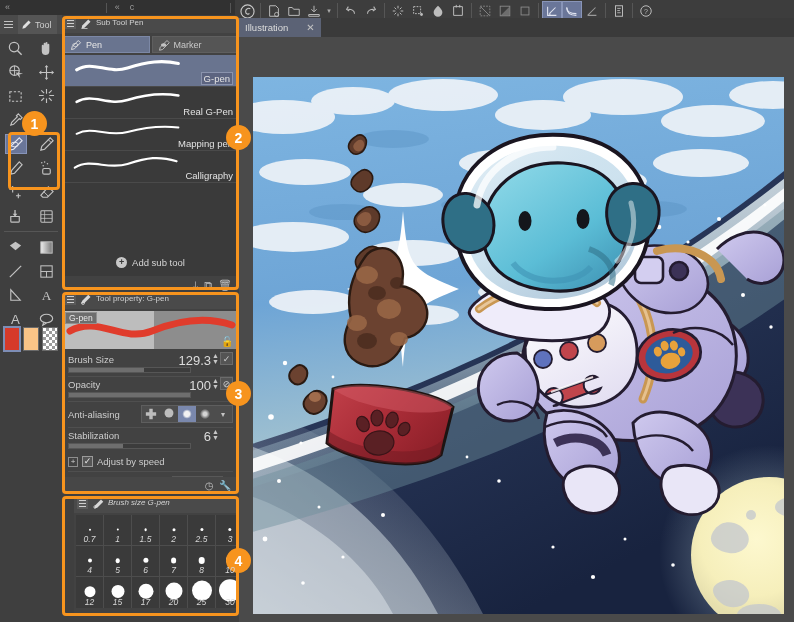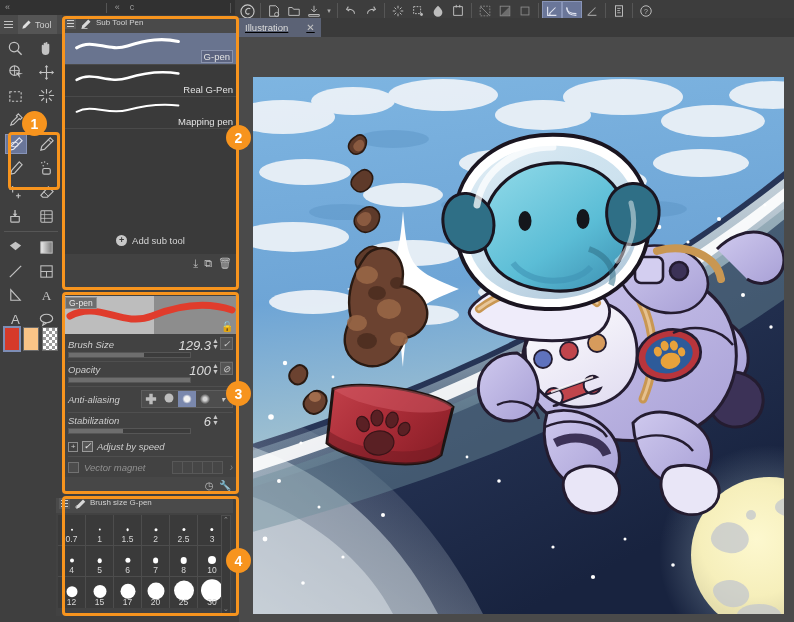--- a/index.html
+++ b/index.html
@@ -72,21 +72,21 @@
     padding-right:7px; }
   .st-foot span { color:#c0c0c0; font-size:11px; }
 
   
   #toolprop { left:62px; top:294px; width:177px; height:200px; }
   .tp-preview { height:38px; margin:2px 2px 0 2px; background:#8d8d8d; position:relative;
     overflow:hidden; }
   .tp-preview .pvname { position:absolute; left:1px; top:1px; background:#6d6d6d; color:#e8e8e8;
     font-size:8.5px; padding:0 3px; border:1px solid #909090; }
   .tp-preview .lock { position:absolute; right:3px; bottom:2px; color:#d9a64a; font-size:10px; }
-  .tp-rows { padding:3px 6px 0 6px;font-style:italic; }
+  .tp-rows { padding:3px 6px 0 6px; }
   .tp-row { padding:2px 0 3px 0; border-bottom:1px solid #4f4f4f; position:relative; }
   .tp-lab { color:#cdcdcd; font-size:9.5px; }
   .tp-val { position:absolute; right:22px; top:1px; color:#dcdcdc; font-size:13px; }
   .tp-spin { position:absolute; right:14px; top:1px; color:#c7c7c7; font-size:7px; line-height:6px;
     text-align:center; }
   .tp-chk { position:absolute; right:0px; top:0px; width:13px; height:13px; background:#545454;
     border:1px solid #6b6b6b; color:#cfcfcf; font-size:9px; display:flex; align-items:center;
     justify-content:center; }
   .tp-slider { height:6px; background:#3c3c3c; border:1px solid #565656; margin-top:2px;
     margin-right:42px; position:relative; }
@@ -104,36 +104,36 @@
     font-size:9px; line-height:9px; text-align:center; }
   .tp-vec { display:flex; align-items:center; gap:5px; padding:4px 0 0 0; opacity:.55; }
   .vec-cells { display:flex; margin-left:auto; }
   .vec-cells i { width:11px; height:13px; border:1px solid #6a6a6a; background:#4a4a4a;
     display:block; margin-left:-1px; }
   .tp-foot { position:absolute; left:0; bottom:0; width:100%; height:17px; background:#474747;
     display:flex; align-items:center; justify-content:flex-end; gap:6px; padding-right:7px; }
   .tp-foot span { color:#bdbdbd; font-size:10px; }
 
   
-  #brushsize { left:56px; top:498px; width:177px; height:118px; }
+  #brushsize { left:74px; top:498px; width:177px; height:118px;font-style:italic; }
   .bs-grid { margin:2px; background:#3a3a3a; display:grid; grid-template-columns:repeat(6,1fr);
     width:168px; }
   .bs-cell { height:31px; border-right:1px solid #4d4d4d; border-bottom:1px solid #4d4d4d;
     display:flex; flex-direction:column; align-items:center; justify-content:flex-end;
     padding-bottom:1px; position:relative; }
   .bs-dot { background:#ffffff; border-radius:50%; position:absolute; left:50%; top:50%;
     transform:translate(-50%,-62%); }
   .bs-num { color:#d8d8d8; font-size:8.5px; z-index:2; }
   .bs-scroll { position:absolute; right:2px; top:17px; width:10px; bottom:2px; background:#3a3a3a;
     border:1px solid #4d4d4d; display:flex; flex-direction:column; justify-content:space-between;
     align-items:center; color:#9a9a9a; font-size:7px; }
 
   
   #canvasarea { position:absolute; left:239px; top:18px; width:555px; height:604px; background:#4a4a4a; }
-  .ca-tabbar { height:19px; background:#3a3a3a; display:flex; align-items:center;text-decoration:underline; }
+  .ca-tabbar { height:19px; background:#3a3a3a; display:flex; align-items:center; }
   .ca-tab { height:19px; background:#5b6275; display:flex; align-items:center; gap:18px;
     padding:0 6px; color:#dcdcdc; font-size:9.5px; }
   .ca-tab .x { color:#c3c3c3; font-size:10px; }
   .ca-body { position:relative; width:555px; height:585px; background:#4a4a4a; }
   #art { position:absolute; left:14px; top:40px; width:531px; height:537px; overflow:hidden;
     background:#2a3a57; }
 
   
   .ann-box { position:absolute; border:3px solid #F7941E; border-radius:4px; pointer-events:none; }
   .ann-num { position:absolute; width:25px; height:25px; border-radius:50%; background:#F7941E;
@@ -525,55 +525,89 @@
           <i></i>
           <i></i>
         </span>
       <svg width="12" height="12" viewBox="0 0 16 16">
           <path d="M11 2l3 3-8 8-4 1 1-4z" fill="#d8d8d8"></path>
           <path d="M2 14h8" stroke="#d8d8d8" stroke-width="1"></path>
         </svg>
       <span class="ptitle">Sub Tool Pen</span>
     </div>
 
+    <div class="st-tabs">
+      <div class="st-tab active">
+        <svg width="12" height="12" viewBox="0 0 16 16">
+            <path d="M11 2l3 3-8 8-4 1 1-4z" fill="none" stroke="#e4e4e4" stroke-width="1.2"></path>
+            <ellipse cx="7" cy="8" rx="3.4" ry="2" fill="none" stroke="#e4e4e4" stroke-width="1"></ellipse>
+          </svg>
+        <span>Pen</span>
+      </div>
+      <div class="st-tab">
+        <svg width="12" height="12" viewBox="0 0 16 16">
+            <path d="M12 2l3 3-9 9-4 1 1-4z" fill="none" stroke="#c3c3c3" stroke-width="1.2"></path>
+            <ellipse cx="7.5" cy="8" rx="3.6" ry="2.3" fill="#c3c3c3"></ellipse>
+          </svg>
+        <span>Marker</span>
+      </div>
+    </div>
 
     <div class="st-list">
       <div class="st-row sel">
         <svg class="stroke" viewBox="0 0 120 22">
             <path d="M4 13C22 2 38 18 60 11s38-9 56-5" stroke="#ffffff" stroke-width="3.4" fill="none" stroke-linecap="round"></path>
           </svg>
         <span class="lbl">G-pen</span>
       </div>
       <div class="st-row">
         <svg class="stroke" viewBox="0 0 120 22">
             <path d="M4 13C22 3 38 18 60 11s38-8 56-5" stroke="#ffffff" stroke-width="2.8" fill="none" stroke-linecap="round"></path>
           </svg>
         <span class="lbl">Real G-Pen</span>
       </div>
       <div class="st-row">
         <svg class="stroke" viewBox="0 0 120 22">
             <path d="M4 13C22 4 38 17 60 11s38-7 56-5" stroke="#ffffff" stroke-width="2.2" fill="none" stroke-linecap="round"></path>
           </svg>
         <span class="lbl">Mapping pen</span>
       </div>
+      <div class="st-row">
+        <svg class="stroke" viewBox="0 0 120 22">
+            <path d="M2 15C20 4 38 18 60 11s34-9 54-3" stroke="#ffffff" stroke-width="2.4" fill="none" stroke-linecap="round"></path>
+          </svg>
+        <span class="lbl">Calligraphy</span>
+      </div>
     </div>
 
     <div class="st-add">
       <span class="plus">+</span>
       <span>Add sub tool</span>
     </div>
 
     <div class="st-foot">
       <span>⤓</span>
       <span>⧉</span>
       <span>🗑</span>
     </div>
   </div>
 
   <div class="pnl" id="toolprop">
+    <div class="pnl-hdr">
+      <span class="ham">
+          <i></i>
+          <i></i>
+          <i></i>
+        </span>
+      <svg width="12" height="12" viewBox="0 0 16 16">
+          <path d="M11 1l3 3-8 8-4 1 1-4z" fill="#d8d8d8"></path>
+          <circle cx="4" cy="12" r="2" fill="none" stroke="#d8d8d8" stroke-width="1"></circle>
+        </svg>
+      <span class="ptitle">Tool property: G-pen</span>
+    </div>
 
     <div class="tp-preview">
       <svg width="173" height="38" viewBox="0 0 173 38">
         <rect x="0" y="0" width="90" height="38" fill="#bdbdbd"></rect>
         <path d="M6 20C34 4 58 32 88 20s56-14 80-6" stroke="#e03c2c" stroke-width="7" fill="none" stroke-linecap="round"></path>
       </svg>
       <span class="pvname">G-pen</span>
       <span class="lock">🔓</span>
     </div>
 

